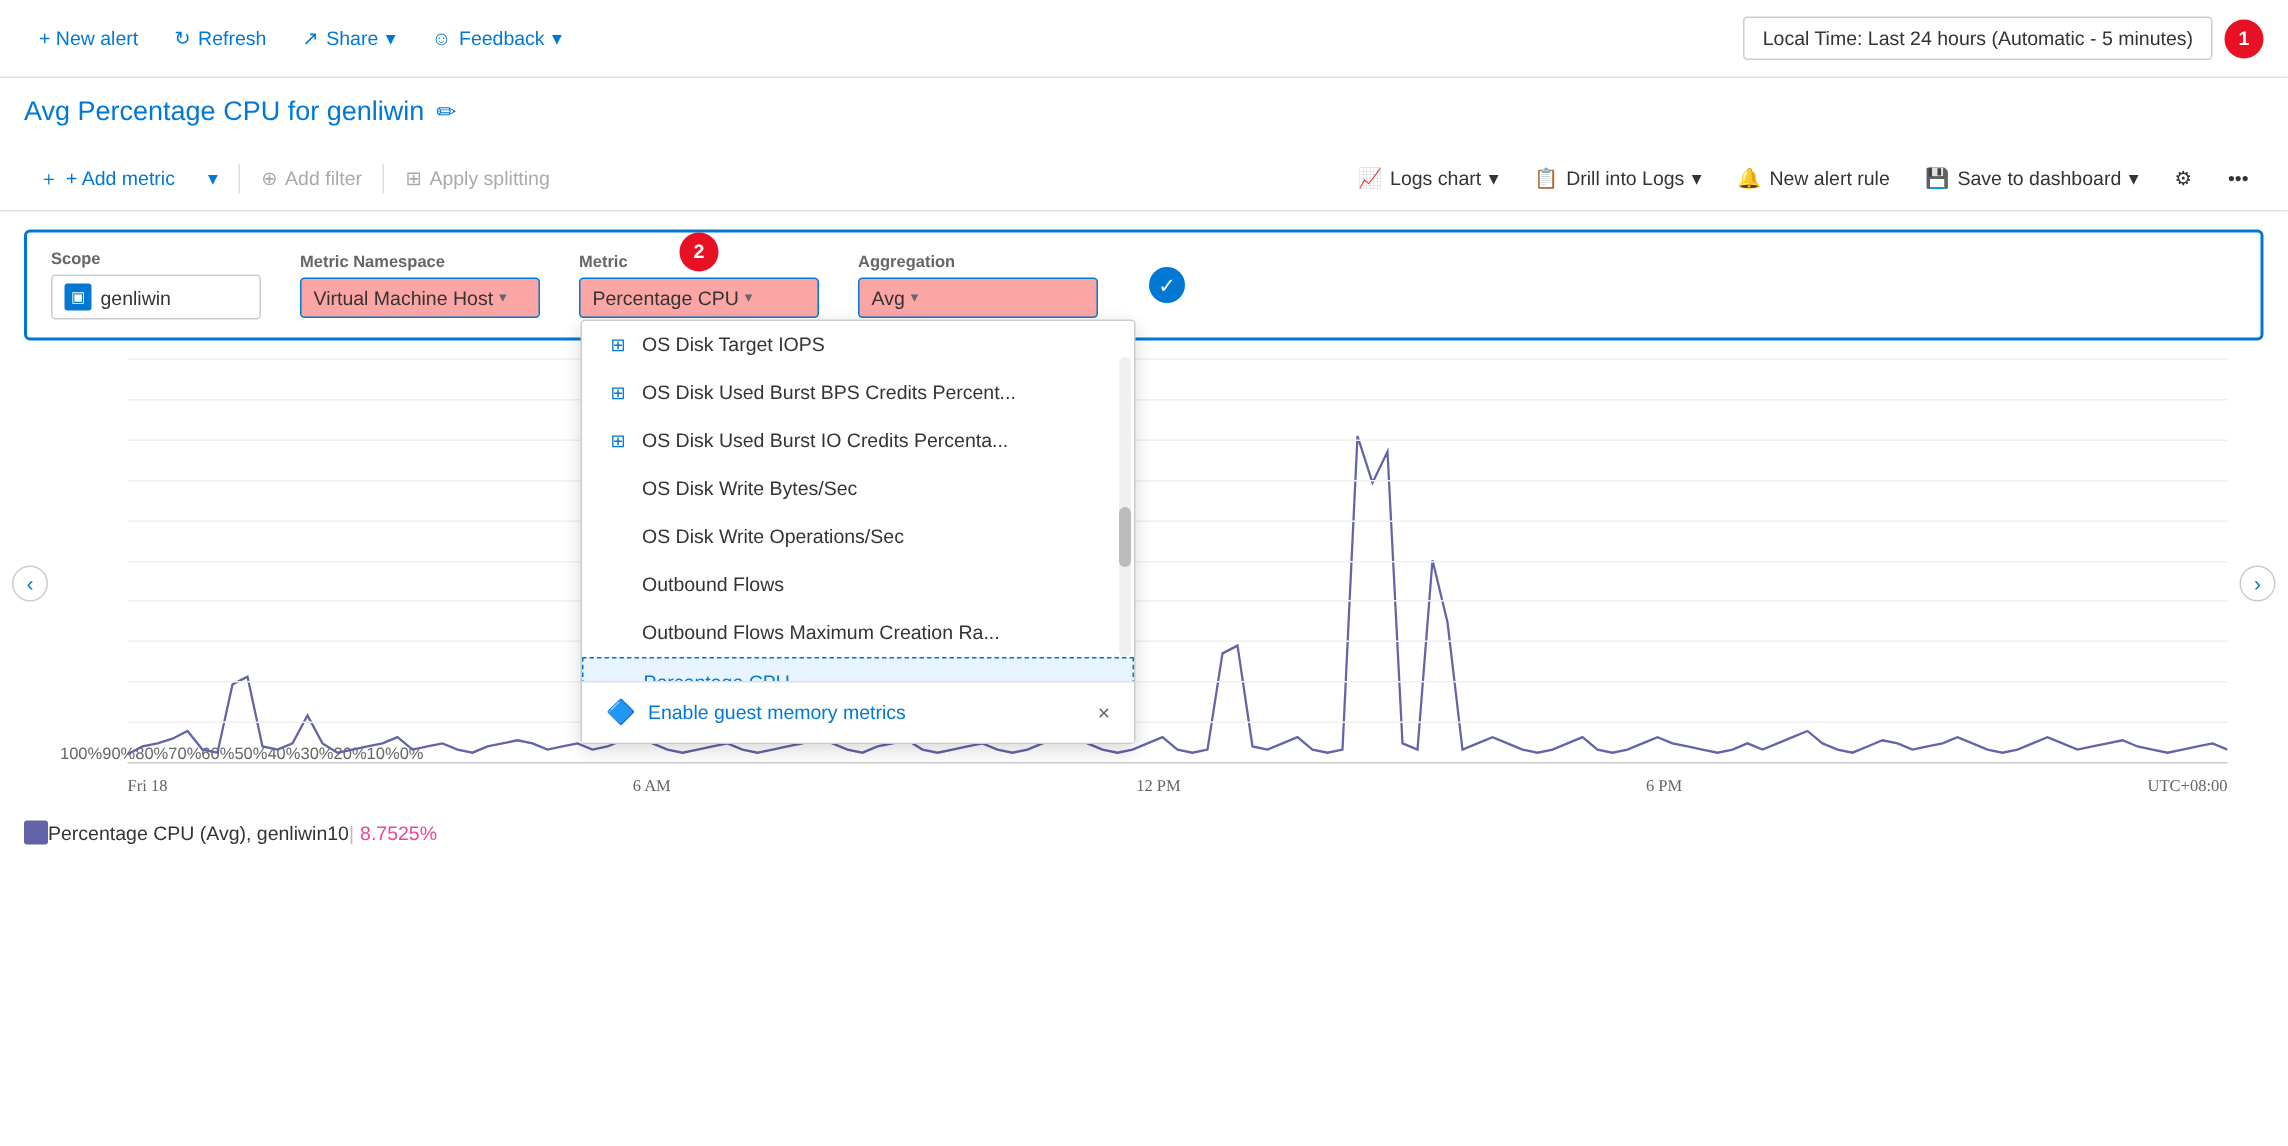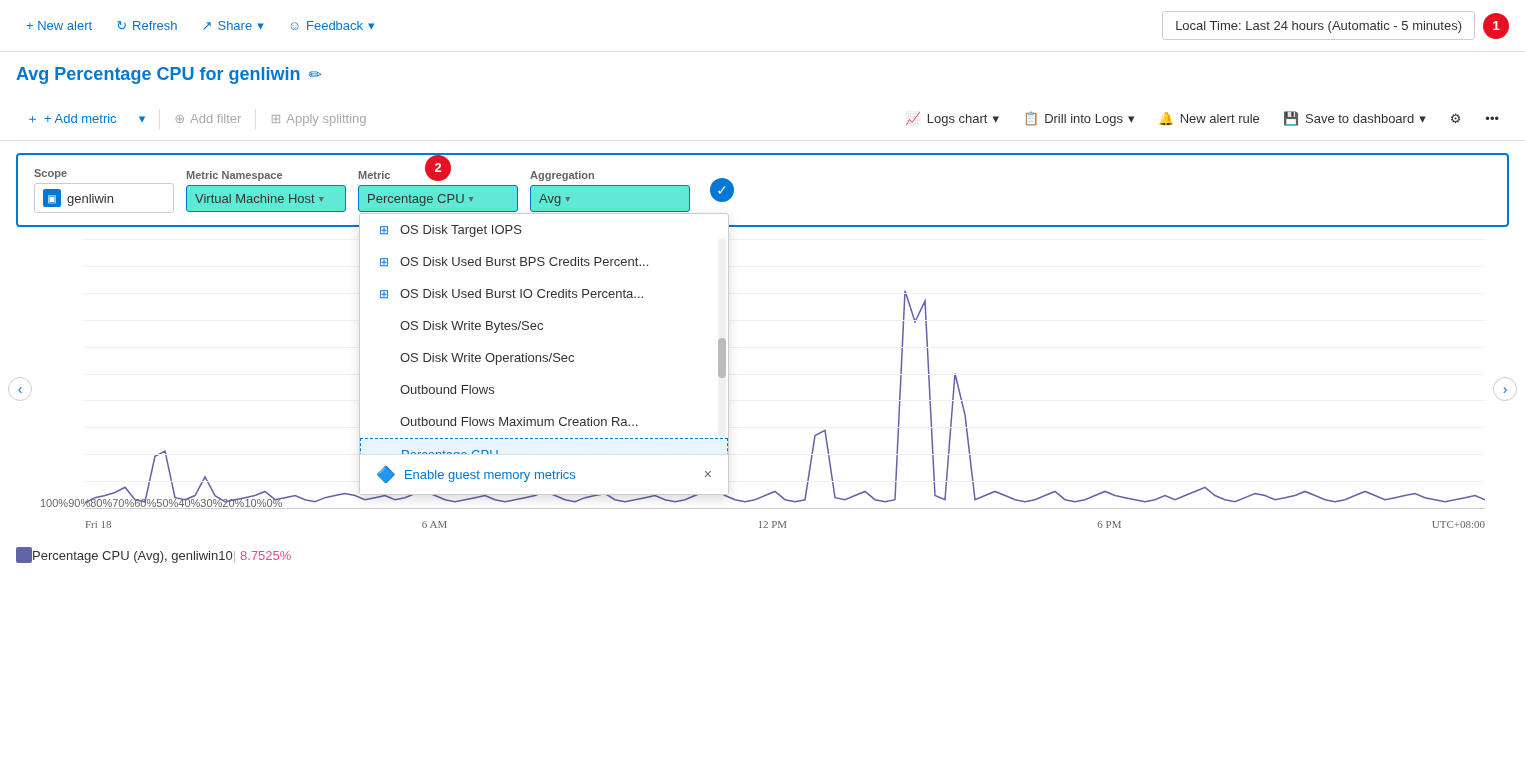--- a/index.html
+++ b/index.html
@@ -27,53 +27,53 @@
       align-items: center; justify-content: center;
     }
 
     
     .page-title-bar {
       padding: 12px 16px; display: flex; align-items: center; gap: 8px;
     }
     .page-title {
       font-size: 18px; font-weight: 400; color: #333;
     }
-    .page-title span { color: #0078d4; font-weight: bold; }
+    .page-title span { color: #0078d4; }
     .edit-icon { color: #0078d4; cursor: pointer; font-size: 16px; }
 
     
     .action-bar {
       display: flex; align-items: center; padding: 4px 16px; border-bottom: 1px solid #e0e0e0;
       height: 44px; justify-content: space-between;
     }
     .action-bar-left { display: flex; align-items: center; gap: 2px; }
     .action-btn {
       display: flex; align-items: center; gap: 5px; padding: 5px 10px;
       border: none; background: none; font-size: 13px; cursor: pointer;
       border-radius: 3px; color: #333;
     }
     .action-btn.primary { color: #0078d4; }
     .action-btn.disabled { color: #aaa; cursor: default; }
     .action-bar-right { display: flex; align-items: center; gap: 4px; }
 
     
     .metric-config {
       margin: 12px 16px; border: 2px solid #0078d4; border-radius: 4px; padding: 12px 16px;
-      display: flex; align-items: center; gap: 12px; position: relative;
+      display: flex; align-items: center; gap: 26px; position: relative;
     }
     .field-group { display: flex; flex-direction: column; gap: 4px; }
     .field-label { font-size: 11px; color: #666; font-weight: 600; text-transform: none; }
     .field-value-box {
       display: flex; align-items: center; border: 1px solid #ccc; border-radius: 3px;
       padding: 5px 8px; background: #fff; font-size: 13px;
     }
     .field-value-box.wide { min-width: 140px; }
     .field-select {
       display: flex; align-items: center; border: 1px solid #0078d4; border-radius: 3px;
-      padding: 5px 8px; background: #5eead4; font-size: 13px; gap: 4px; min-width: 160px;
+      padding: 5px 8px; background: #fca5a5; font-size: 13px; gap: 4px; min-width: 160px;
       cursor: pointer; position: relative;
     }
     .chevron { font-size: 10px; color: #666; }
     .scope-icon {
       width: 18px; height: 18px; background: #0078d4; display: flex;
       align-items: center; justify-content: center; color: #fff; font-size: 10px;
       border-radius: 2px; margin-right: 6px;
     }
     .check-circle {
       width: 24px; height: 24px; background: #0078d4; border-radius: 50%;

